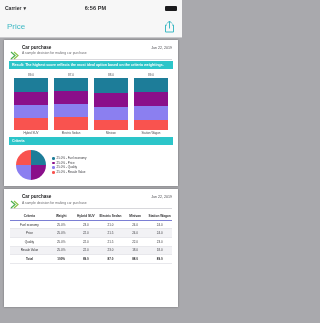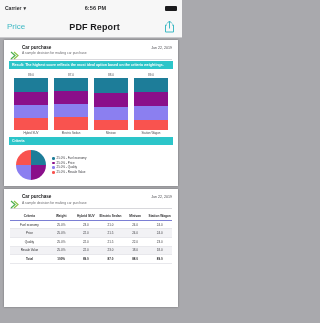--- a/index.html
+++ b/index.html
@@ -111,21 +111,20 @@
     <div class="sb-left">
       <span>Carrier</span>
       <span class="wifi">▾</span>
     </div>
     <div class="sb-time">6:56 PM</div>
     <div class="battery"></div>
   </div>
 
   <div class="navbar">
     <div class="nav-done">Price</div>
-    <div class="nav-title">PDF Report</div>
     <div class="share-icon">
       <svg width="11" height="13" viewBox="0 0 22 26">
         <path d="M6 10 H3 V24 H19 V10 H16" fill="none" stroke="#3fb9c4" stroke-width="2"></path>
         <path d="M11 2 V17" fill="none" stroke="#3fb9c4" stroke-width="2"></path>
         <path d="M6 7 L11 2 L16 7" fill="none" stroke="#3fb9c4" stroke-width="2"></path>
       </svg>
     </div>
   </div>
 
   <div class="doc">

